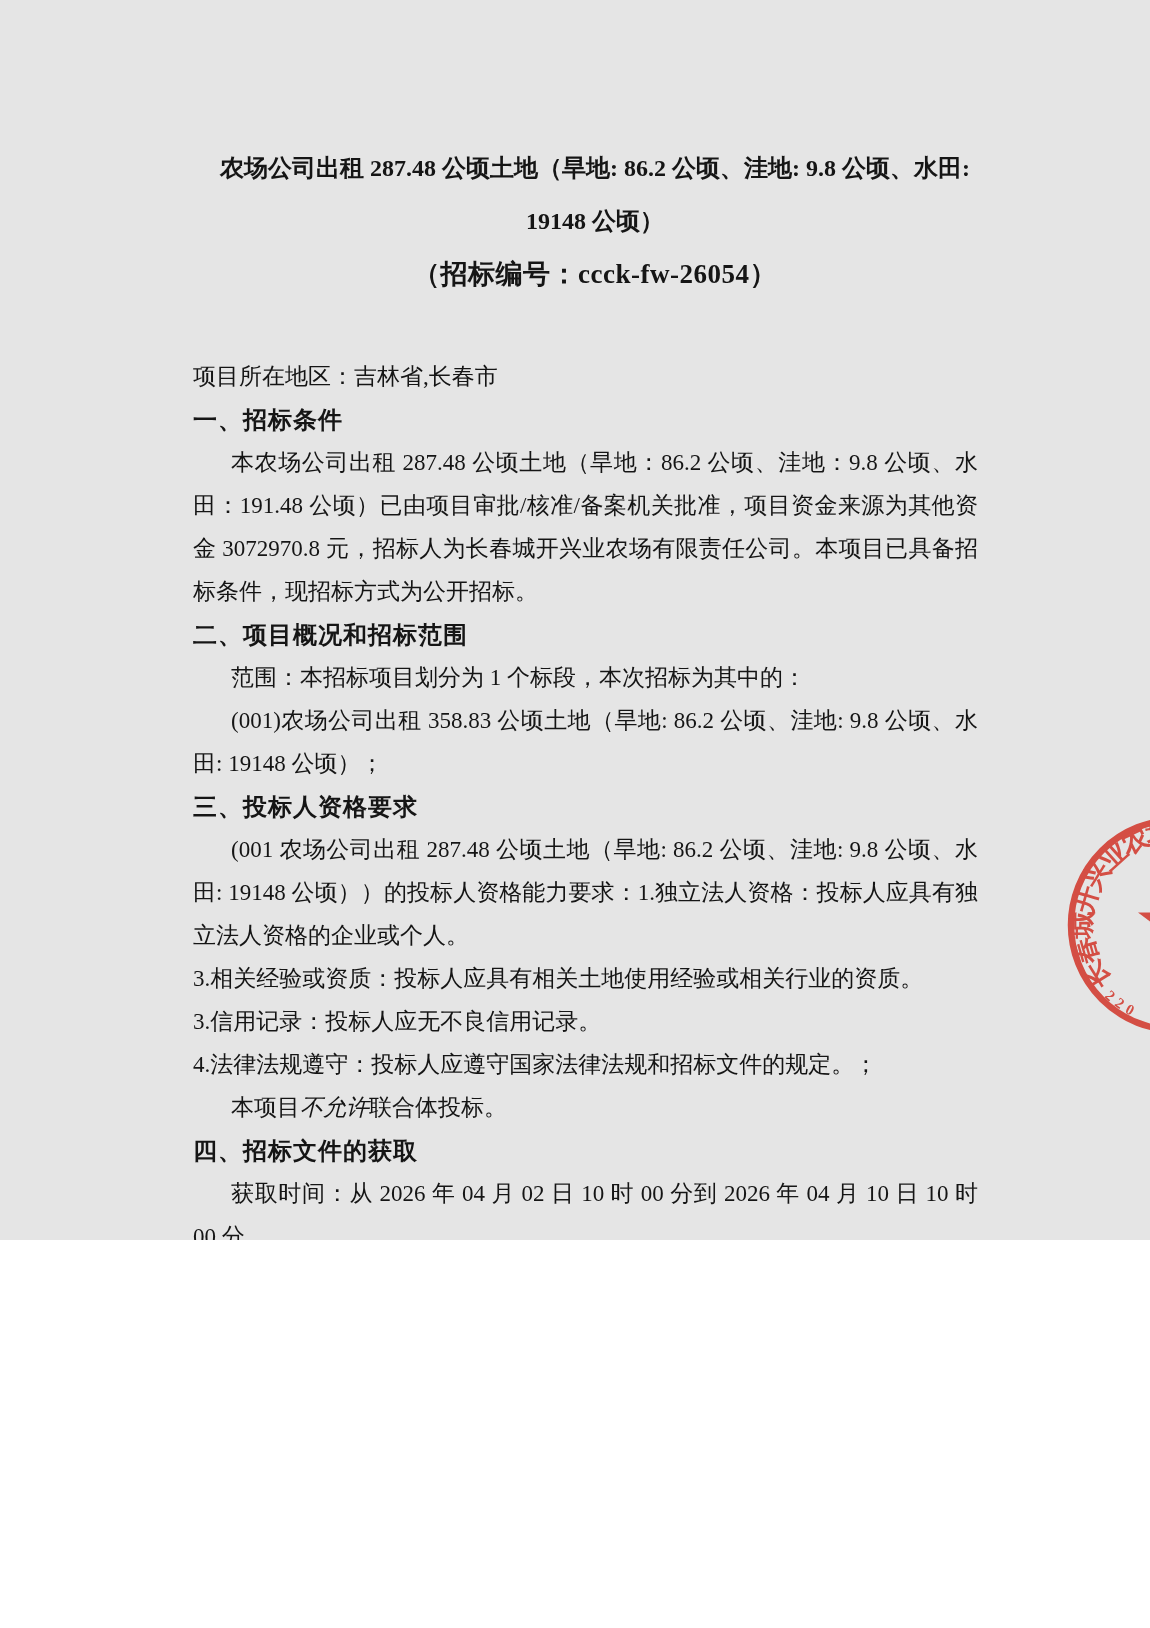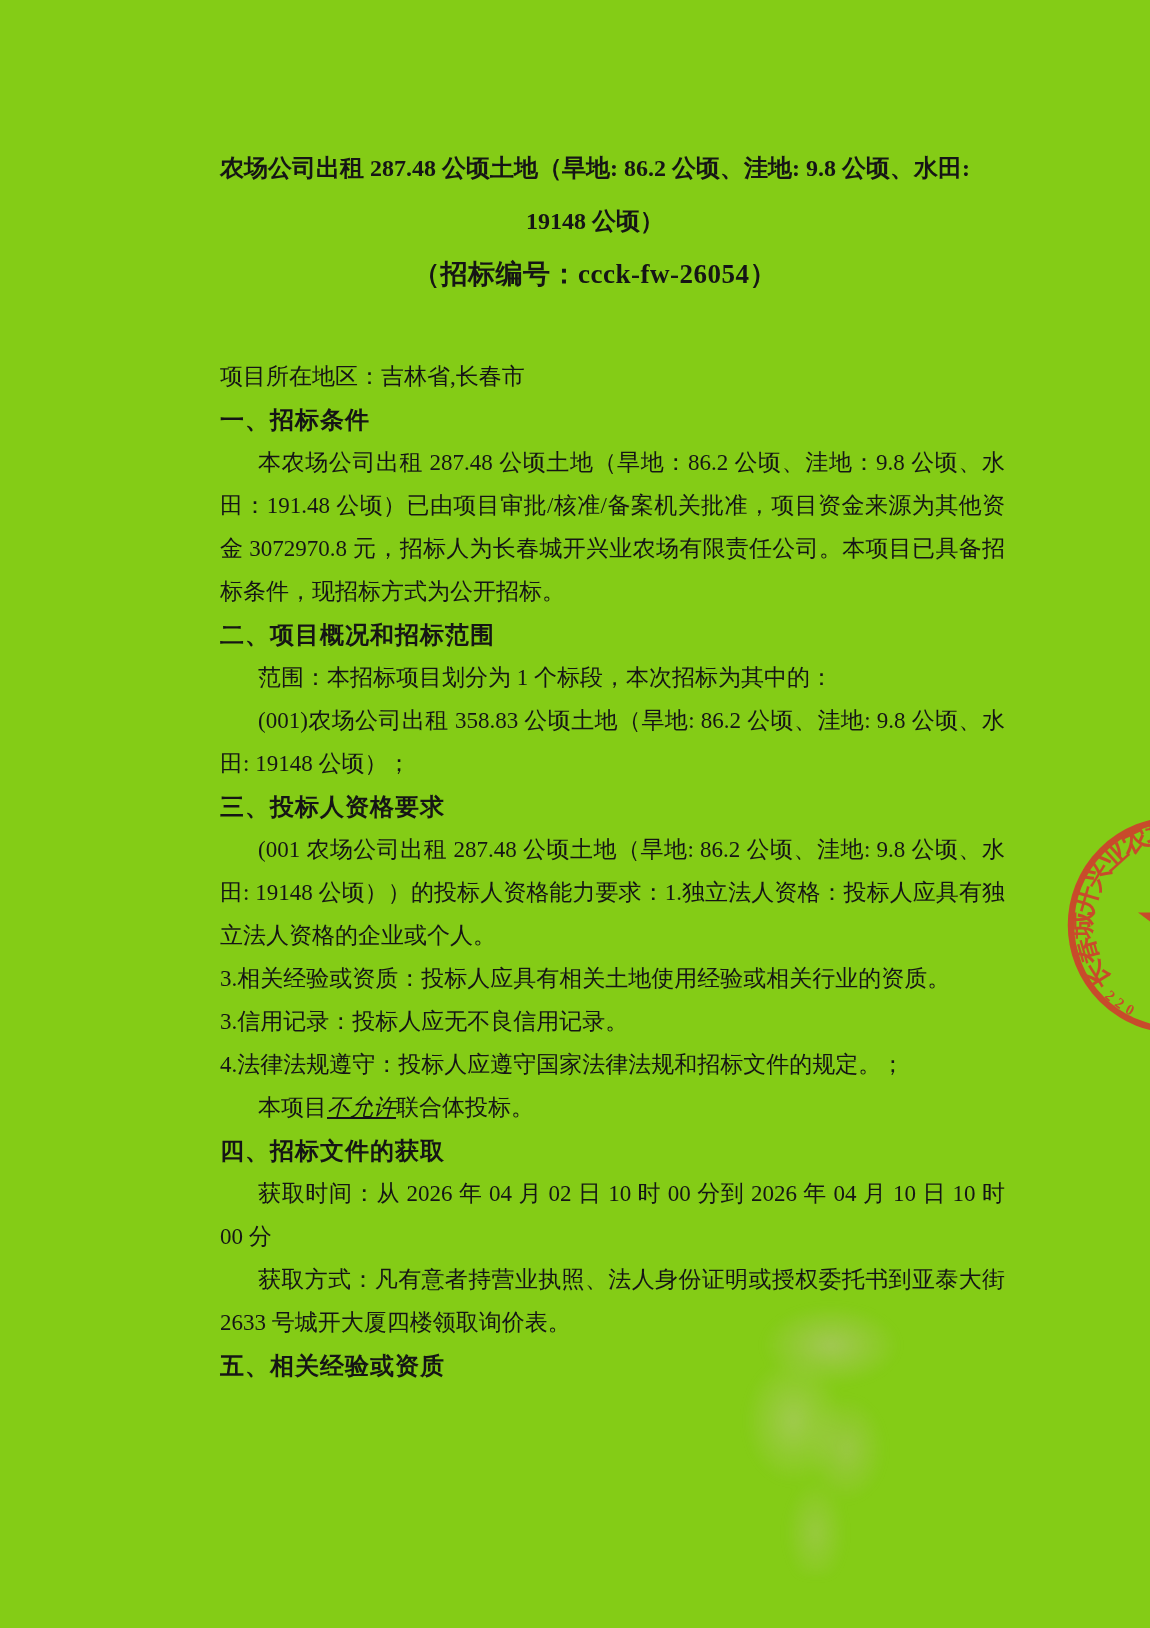--- a/index.html
+++ b/index.html
@@ -1,54 +1,54 @@
 <!DOCTYPE html>
 <html><head>
 <meta charset="utf-8">
 <style>
   html, body { margin: 0; padding: 0; background: #ffffff; }
   .page {
     position: relative;
     width: 1150px;
-    height: 1628px;
-    background: #84cc16;
+    height: 1240px;
+    background: #e5e5e5;
     overflow: hidden;
     font-family: "Liberation Serif", "DejaVu Serif", serif;
     color: #151515;
   }
   .title-block {
     position: absolute;
     top: 142px;
     left: 200px;
     width: 790px;
     text-align: center;
     font-weight: bold;
     font-size: 24px;
     line-height: 53px;
   }
   .doc-title { margin: 0; font-size: 24px; font-weight: bold; }
   .tender-no { margin: 0; font-size: 27px; font-weight: bold; letter-spacing: 0.5px; }
   .doc-body {
     position: absolute;
-    left: 220px;
+    left: 193px;
     top: 355px;
     width: 785px;
     font-size: 23px;
     line-height: 43px;
   }
   .location-line { text-align: left; }
   .sec-heading {
     font-size: 24px;
     font-weight: bold;
     font-family: "Liberation Sans", "DejaVu Sans", sans-serif;
     letter-spacing: 1px;
   }
   .para { text-align: justify; }
   .para.indent { text-indent: 38px; }
-  .emph { font-style: italic; text-decoration: underline; }
+  .emph { font-style: italic; }
   .seal-svg {
     position: absolute;
     left: 1046px;
     top: 795px;
     width: 260px;
     height: 260px;
     opacity: 0.88;
     pointer-events: none;
   }
   .paper-stain {

